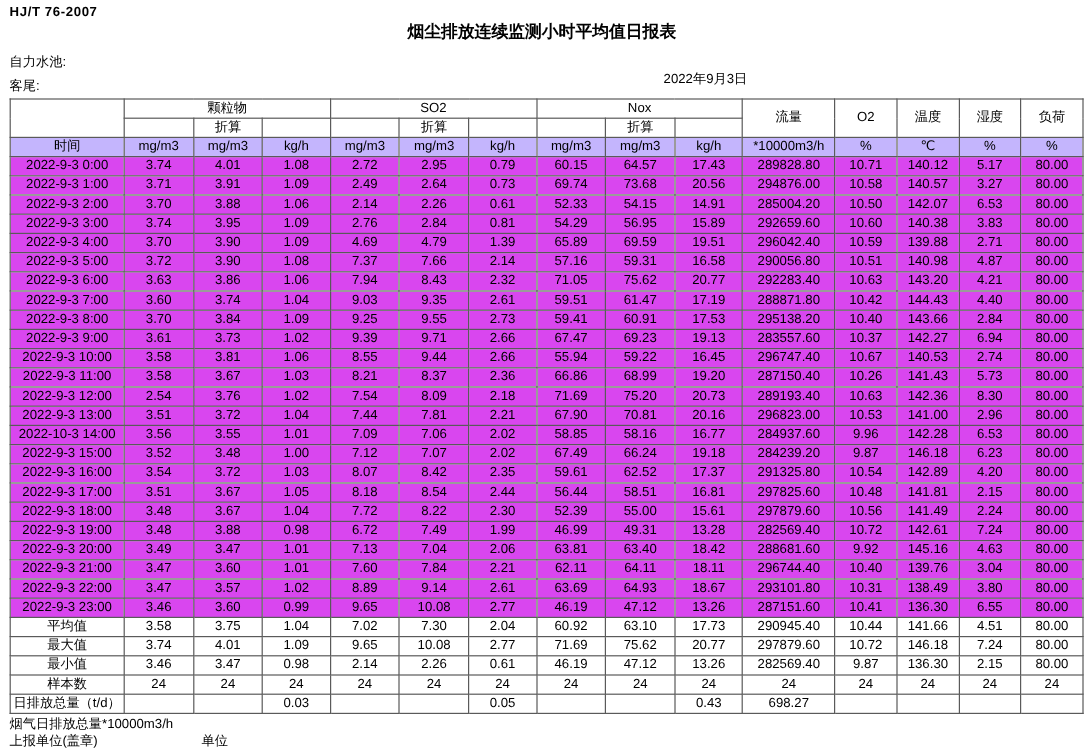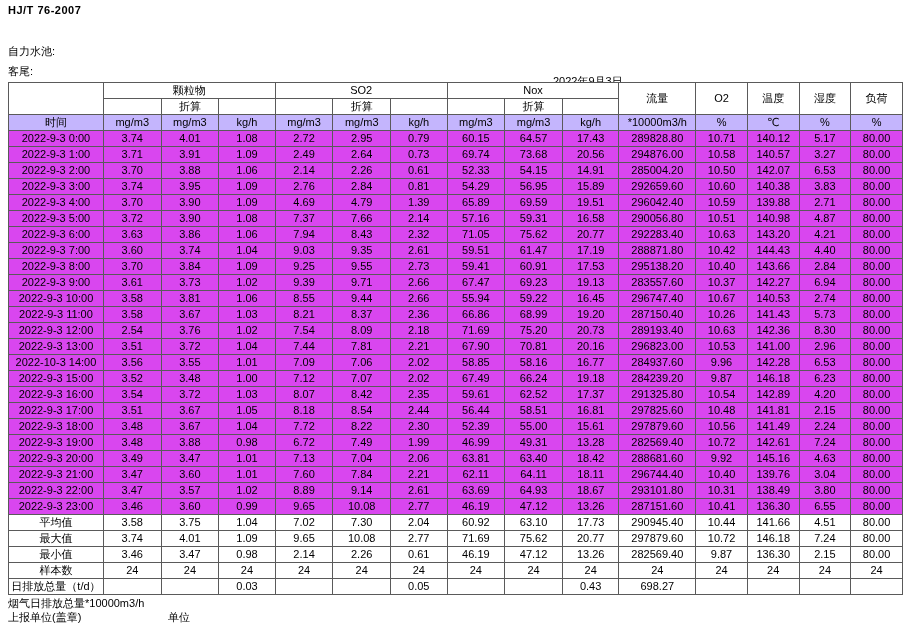--- a/index.html
+++ b/index.html
@@ -10,21 +10,21 @@
     font-size:11px;
     color:#000;
     overflow:hidden;
   }
   .page{position:relative;width:903px;height:489px;}
   .std-code{position:absolute;left:8px;top:4px;font-size:11px;font-weight:bold;letter-spacing:0.5px;}
   .title{position:absolute;left:0;top:18px;width:903px;text-align:center;font-size:14px;font-weight:bold;}
   .meta-left{position:absolute;left:8px;font-size:11px;}
   .meta-company{top:44px;}
   .meta-device{top:64px;}
-  .meta-date{position:absolute;left:553px;top:74px;font-size:11px;}
+  .meta-date{position:absolute;left:553px;top:58px;font-size:11px;}
 
   table.report{
     position:absolute;left:8px;top:82px;
     border-collapse:collapse;
     table-layout:fixed;
   }
   table.report td,table.report th{
     border:1px solid #5a5a5a;
     font-weight:normal;
     font-size:11px;
@@ -46,20 +46,21 @@
   .fn1{top:596px;}
   .fn2{top:610px;}
   .unit-label{position:absolute;left:168px;top:610px;font-size:11px;}
 </style>
 </head>
 <body>
 
 <div class="page">
 
   <div class="std-code">HJ/T 76-2007</div>
+  <div class="title">烟尘排放连续监测小时平均值日报表</div>
   <div class="meta-left meta-company">自力水池:</div>
   <div class="meta-left meta-device">客尾:</div>
   <div class="meta-date">2022年9月3日</div>
 
   <table class="report">
     <colgroup>
       <col style="width:95px">
       <col style="width:58px">
         <col style="width:58px">
         <col style="width:57px">

